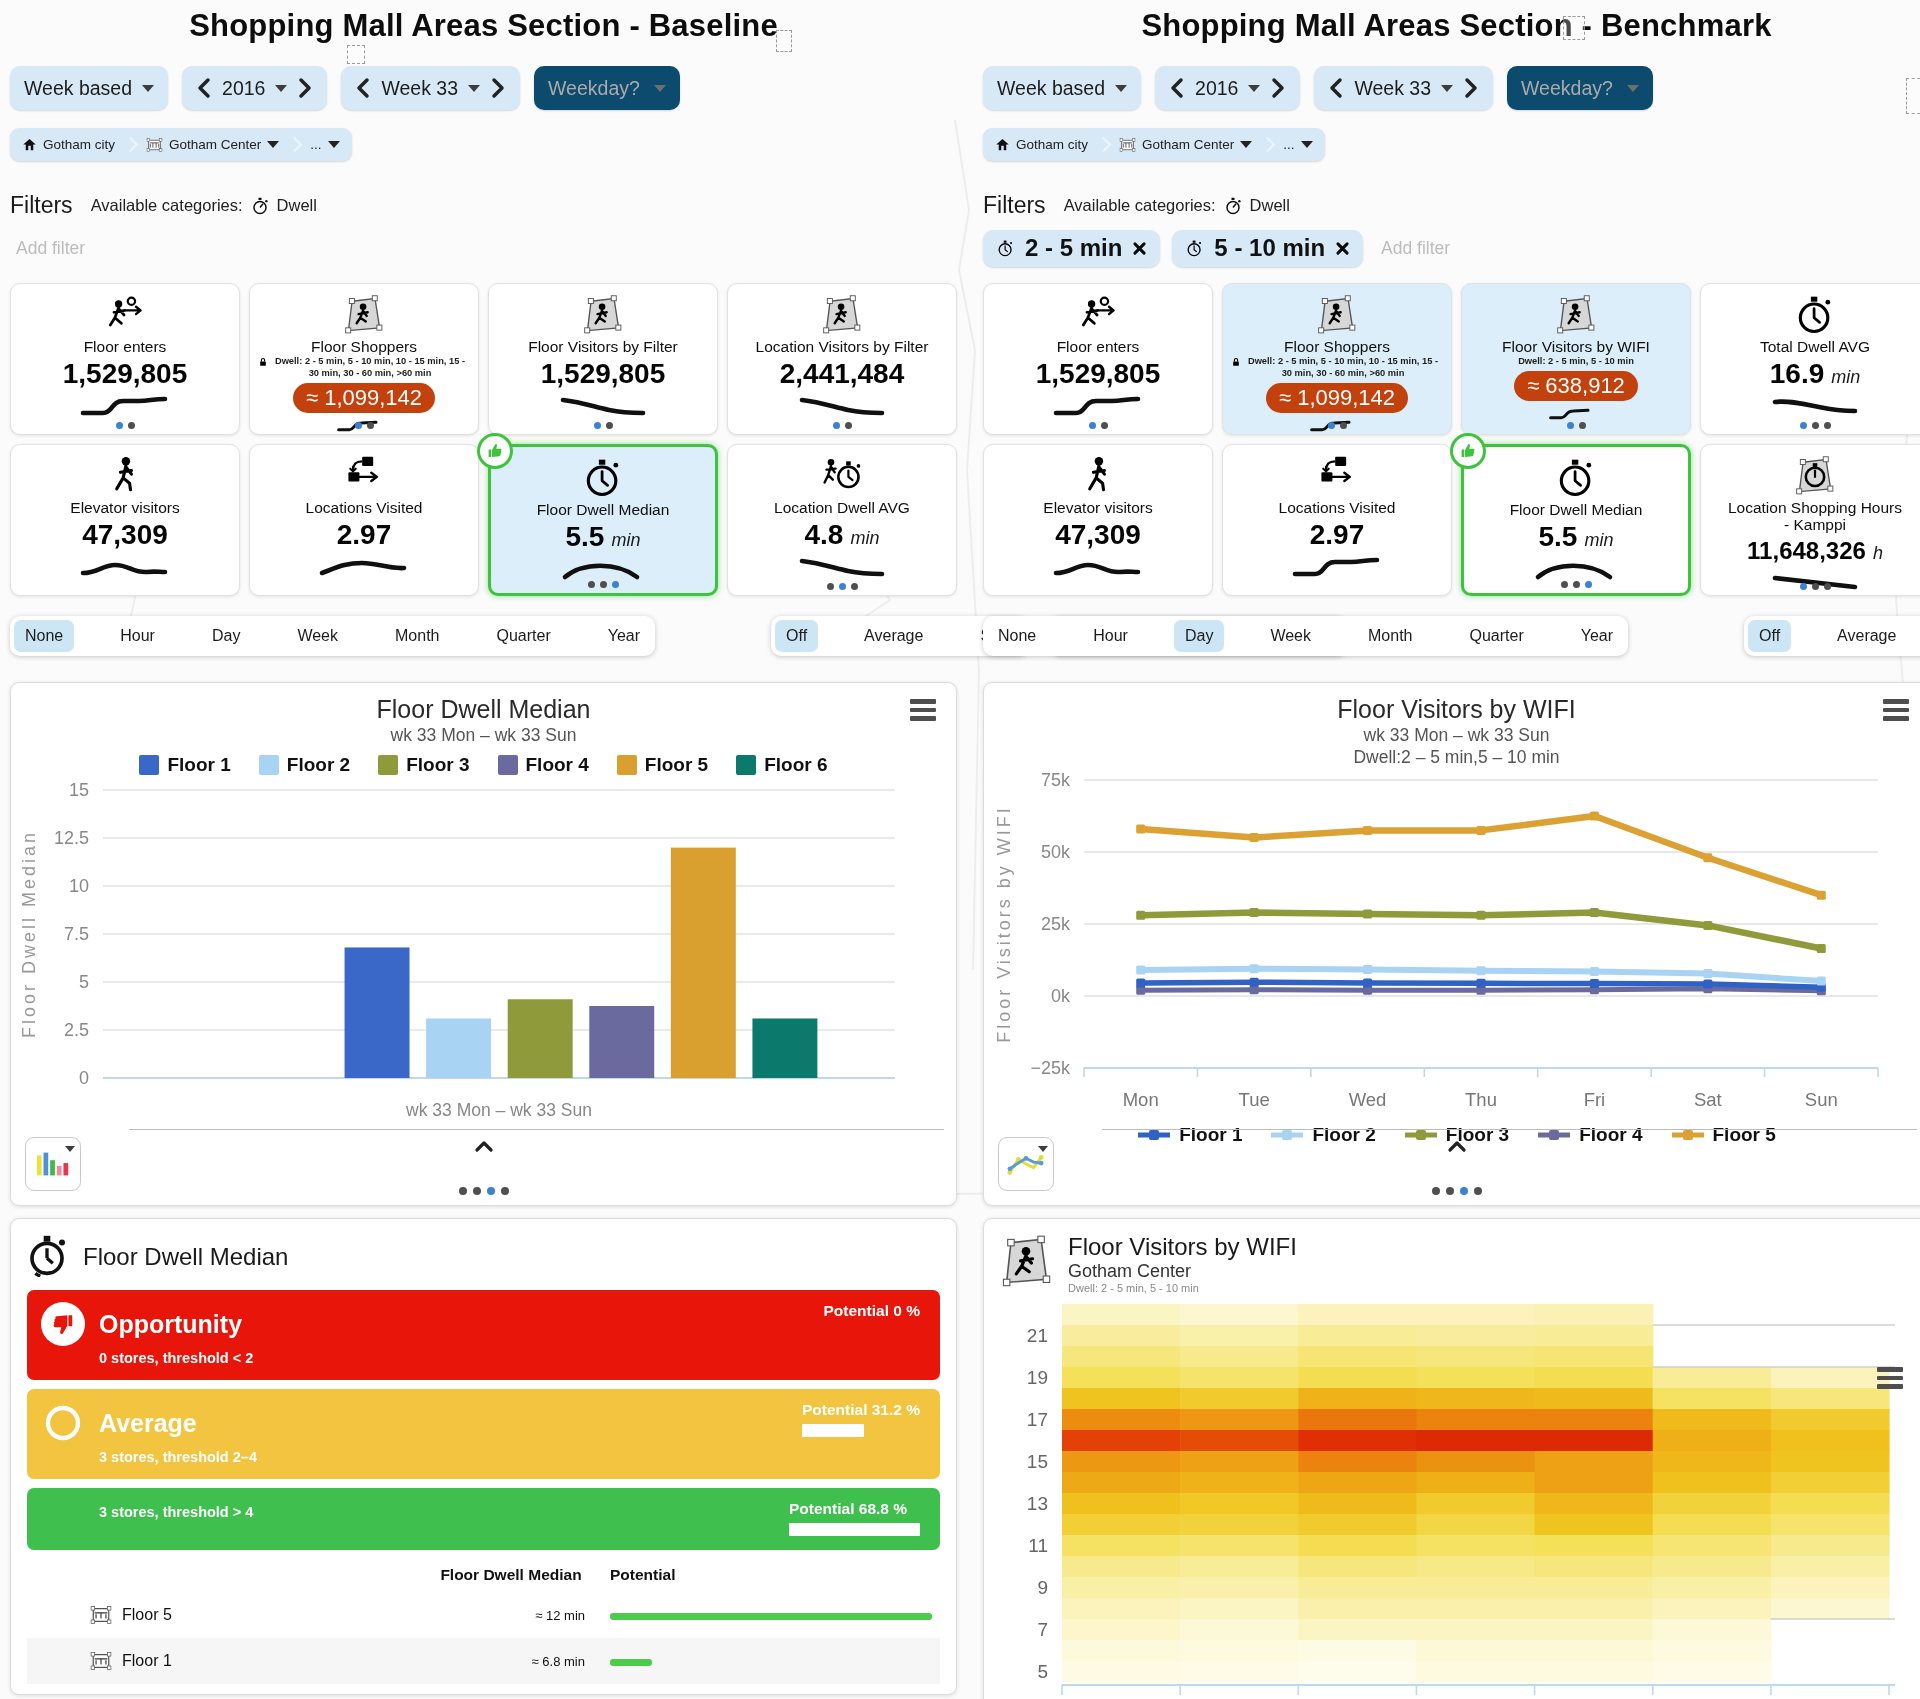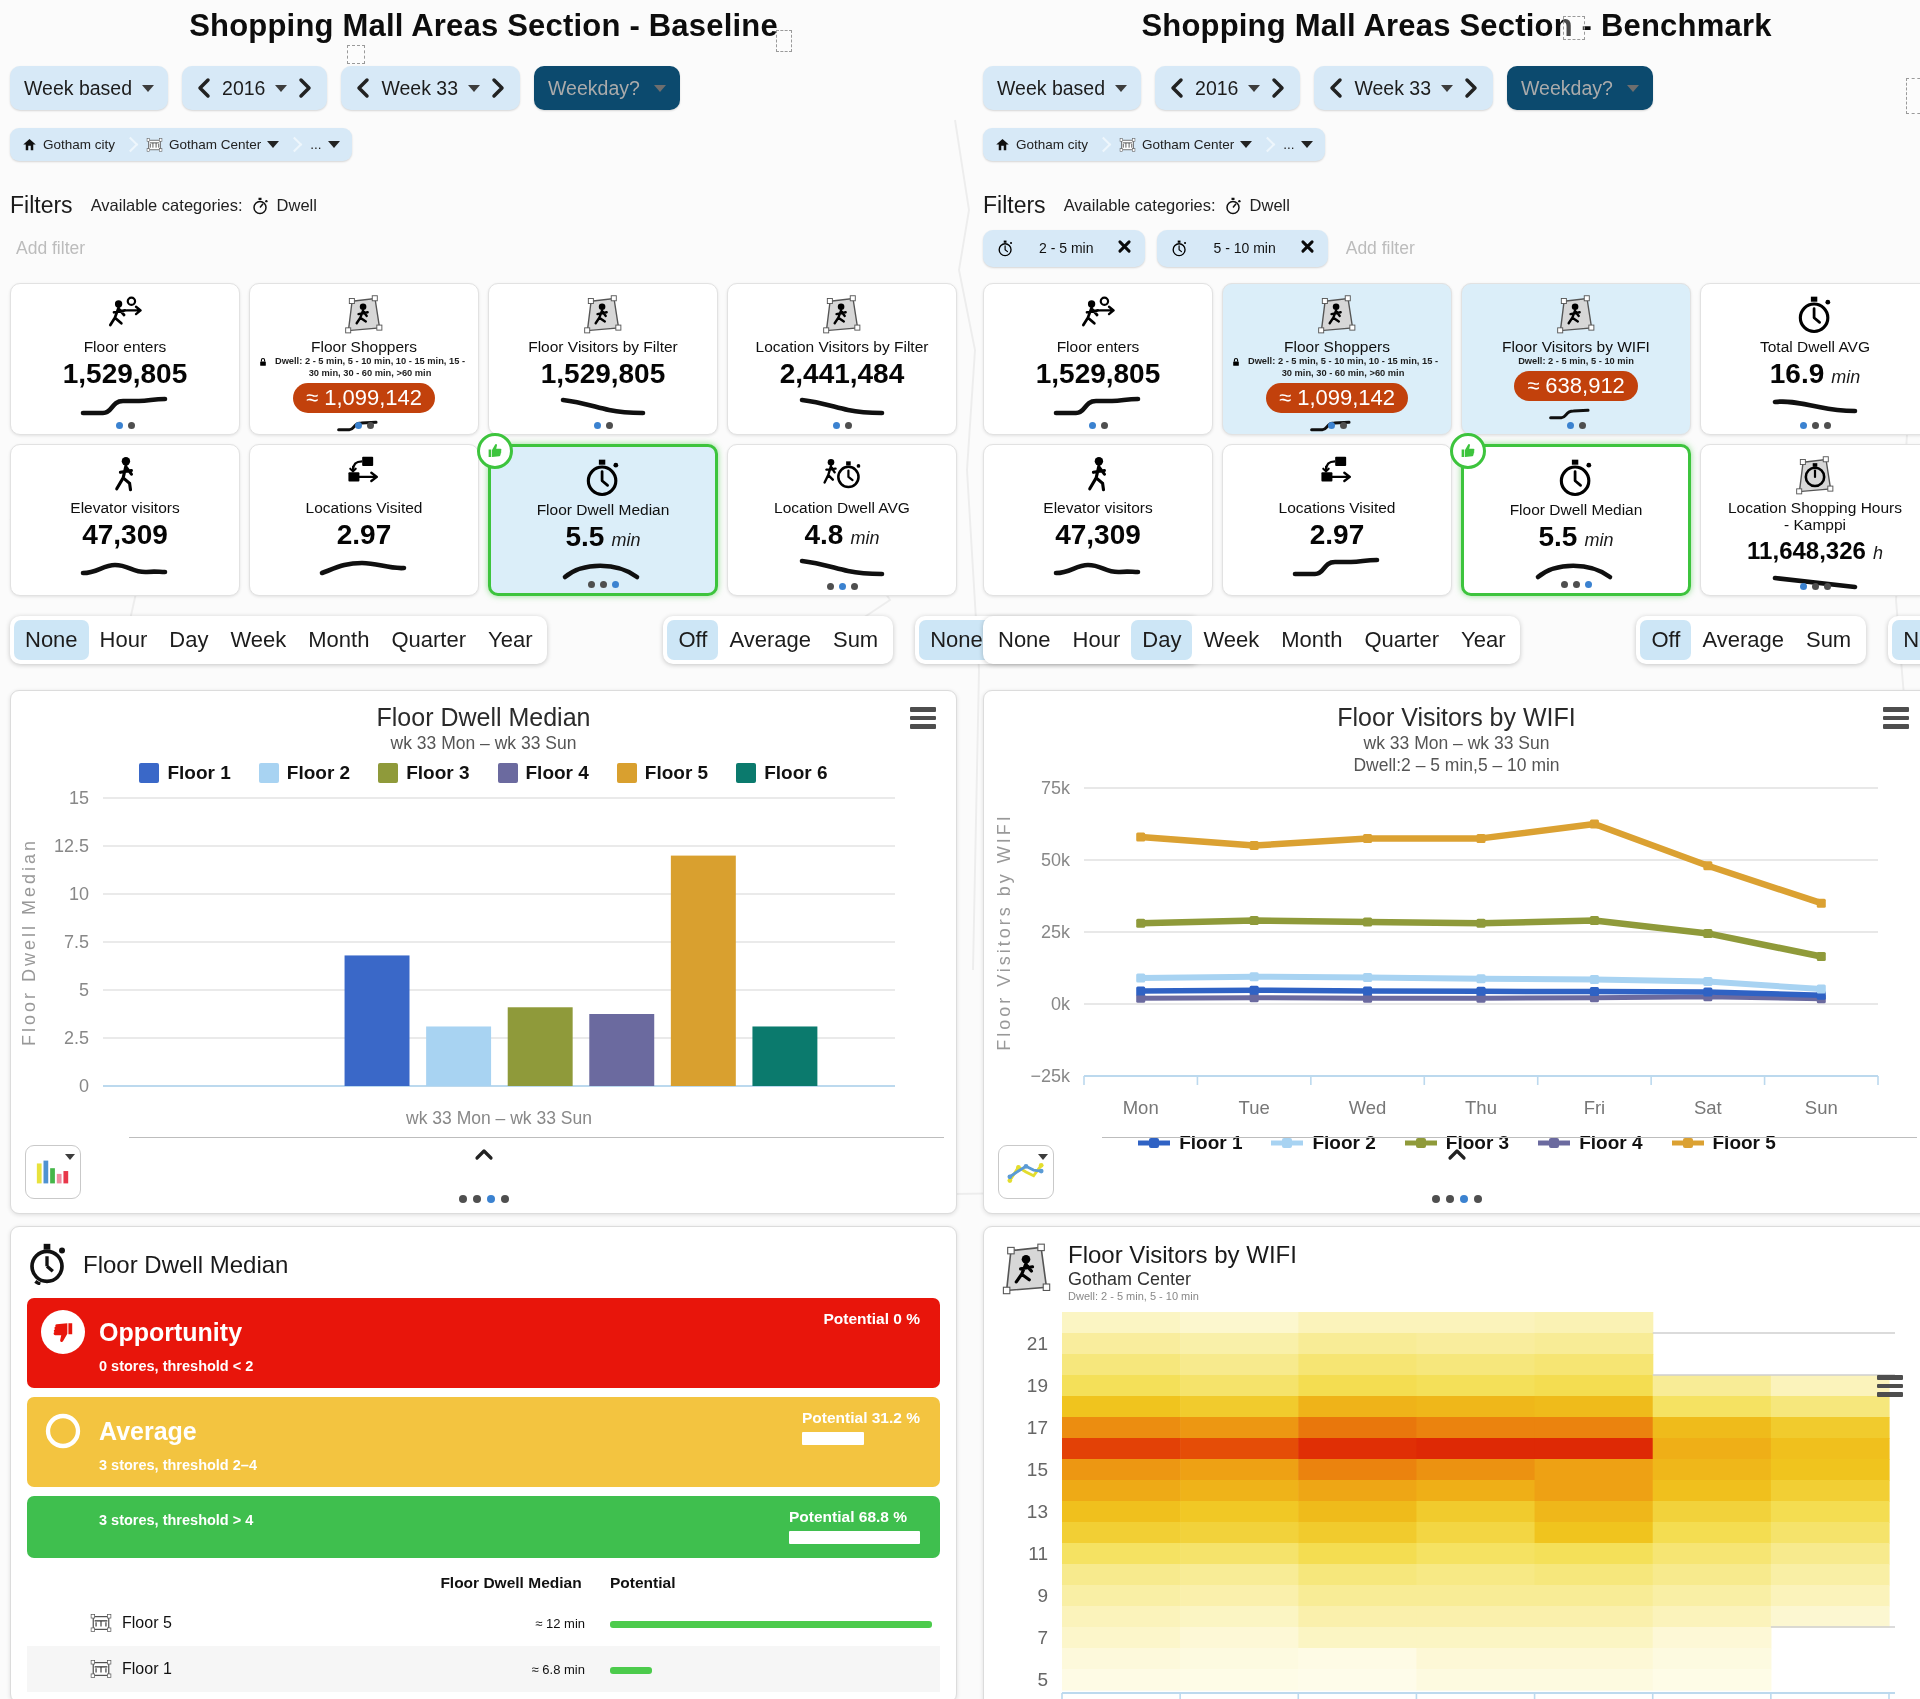--- a/index.html
+++ b/index.html
@@ -22,22 +22,22 @@
   
   .crumbbar{display:inline-flex;align-items:center;gap:10px;background:#d7e9f7;border-radius:9px;
             height:33px;padding:0 12px;margin-top:18px;font-size:13.5px;color:#222;box-shadow:0 1px 2px rgba(0,0,0,.15);}
   .crumb{display:flex;align-items:center;gap:6px;}
   .crumb-sep{width:9px;height:9px;border-right:2px solid #eef6fc;border-bottom:2px solid #eef6fc;transform:rotate(-45deg);}
   
   .filters-row{display:flex;align-items:center;gap:18px;margin-top:31px;}
   .filters-title{font-size:23px;color:#1a1a1a;}
   .avail{display:flex;align-items:center;gap:8px;font-size:16.5px;color:#222;}
   .chiprow{display:flex;align-items:center;gap:12px;margin-top:10px;min-height:38px;}
-  .chip{display:flex;align-items:center;gap:24px;background:#d7e9f7;border-radius:10px;height:37px;
-        padding:0 13px;font-size:14px;color:#111;box-shadow:0 1px 2px rgba(0,0,0,.15);}
+  .chip{display:flex;align-items:center;gap:10px;background:#d7e9f7;border-radius:10px;height:37px;
+        padding:0 13px;font-size:24px;color:#111;box-shadow:0 1px 2px rgba(0,0,0,.15);font-weight:bold;}
   .addfilter{color:#bcbcbc;font-size:17.5px;padding-left:6px;}
   
   .cards{display:grid;grid-template-columns:repeat(4,1fr);gap:9px;margin-top:16px;}
   .card{position:relative;background:#fff;border:1px solid #e2e2e2;border-radius:10px;height:152px;
         box-shadow:0 1px 3px rgba(0,0,0,.10);text-align:center;padding:6px 6px 14px;box-sizing:border-box;}
   .card.blue{background:#dbeef9;}
   .card.selected{border:3px solid #3dc43d;box-shadow:0 0 6px rgba(61,196,61,.55);}
   .badge{position:absolute;left:-14px;top:-14px;width:30px;height:30px;border-radius:50%;
          background:#fff;border:3px solid #3dc43d;display:flex;align-items:center;justify-content:center;z-index:2;}
   .card .iconzone{height:46px;display:flex;align-items:center;justify-content:center;margin-top:2px;}
@@ -45,21 +45,21 @@
   .card .cnote{font-size:9.3px;color:#1d1d1d;font-weight:bold;line-height:1.25;margin-top:1px;display:flex;align-items:flex-start;justify-content:center;gap:2px;padding:0 2px;}
   .card .cvalue{font-size:28px;font-weight:bold;color:#050505;margin-top:3px;}
   .card .cunit{font-size:18px;font-weight:normal;margin-left:7px;color:#191919;font-style:italic;}
   .card .cpill{display:inline-block;background:#c2410c;color:#fff;border-radius:999px;
                padding:2px 13px;font-size:22px;font-weight:normal;margin-top:3px;}
   .card .spark{margin-top:2px;}
   .dots{position:absolute;left:0;right:0;bottom:5px;display:flex;justify-content:center;gap:5px;}
   .dot{width:7px;height:7px;border-radius:50%;}
   
   .segrow{display:flex;align-items:center;margin-top:20px;}
-  .seg{display:inline-flex;background:#fff;border-radius:10px;box-shadow:0 1px 5px rgba(0,0,0,.22);padding:4px;font-size:22px;color:#1c1c1c;}
+  .seg{display:inline-flex;background:#fff;border-radius:10px;box-shadow:0 1px 5px rgba(0,0,0,.22);padding:4px;font-size:16px;color:#1c1c1c;gap:35px;}
   .seg .opt{padding:7px 11px;border-radius:7px;white-space:nowrap;}
   .seg .opt.sel{background:#cde6f6;}
   .seg2{margin-left:116px;}
   .seg3{margin-left:22px;}
   
   .chartcard{position:relative;margin-top:26px;background:#fff;border:1px solid #dcdcdc;border-radius:9px;
              box-shadow:0 1px 4px rgba(0,0,0,.12);height:524px;box-sizing:border-box;padding-top:12px;}
   .chtitle{text-align:center;font-size:25px;color:#2a2a2a;}
   .chsub{text-align:center;font-size:17.5px;color:#555;margin-top:1px;}
   .hamb{position:absolute;top:16px;right:20px;display:flex;flex-direction:column;gap:4px;}

